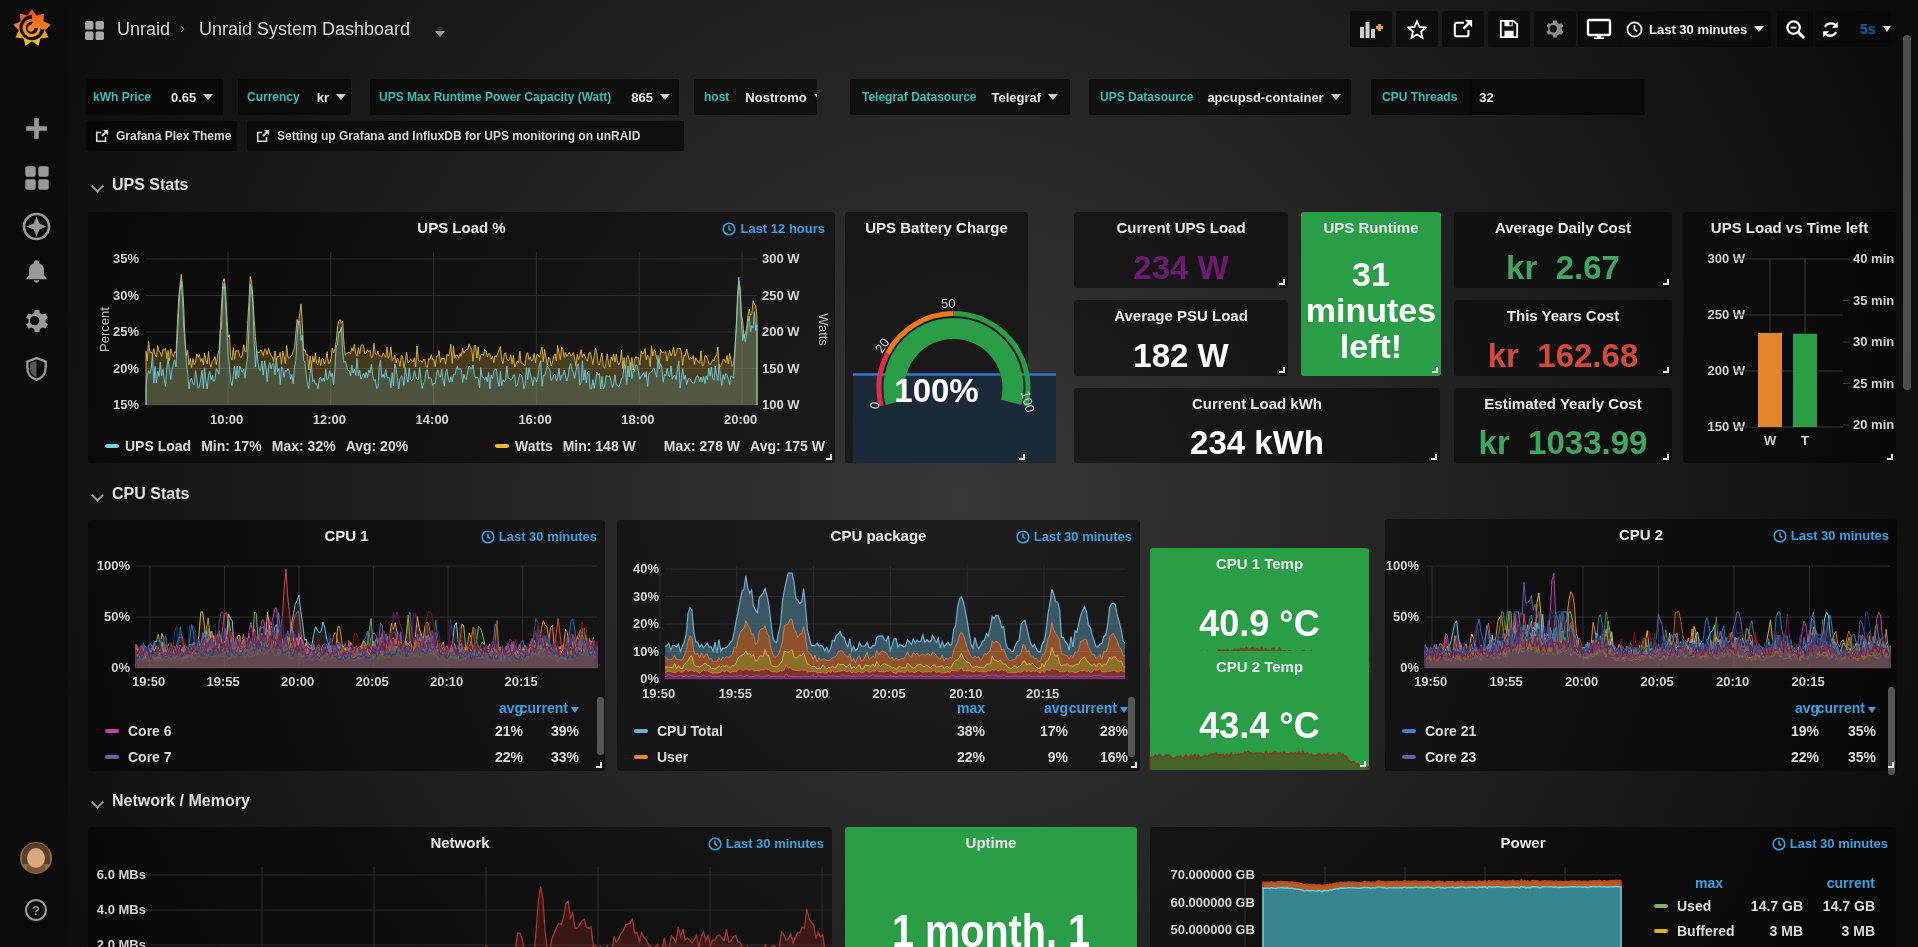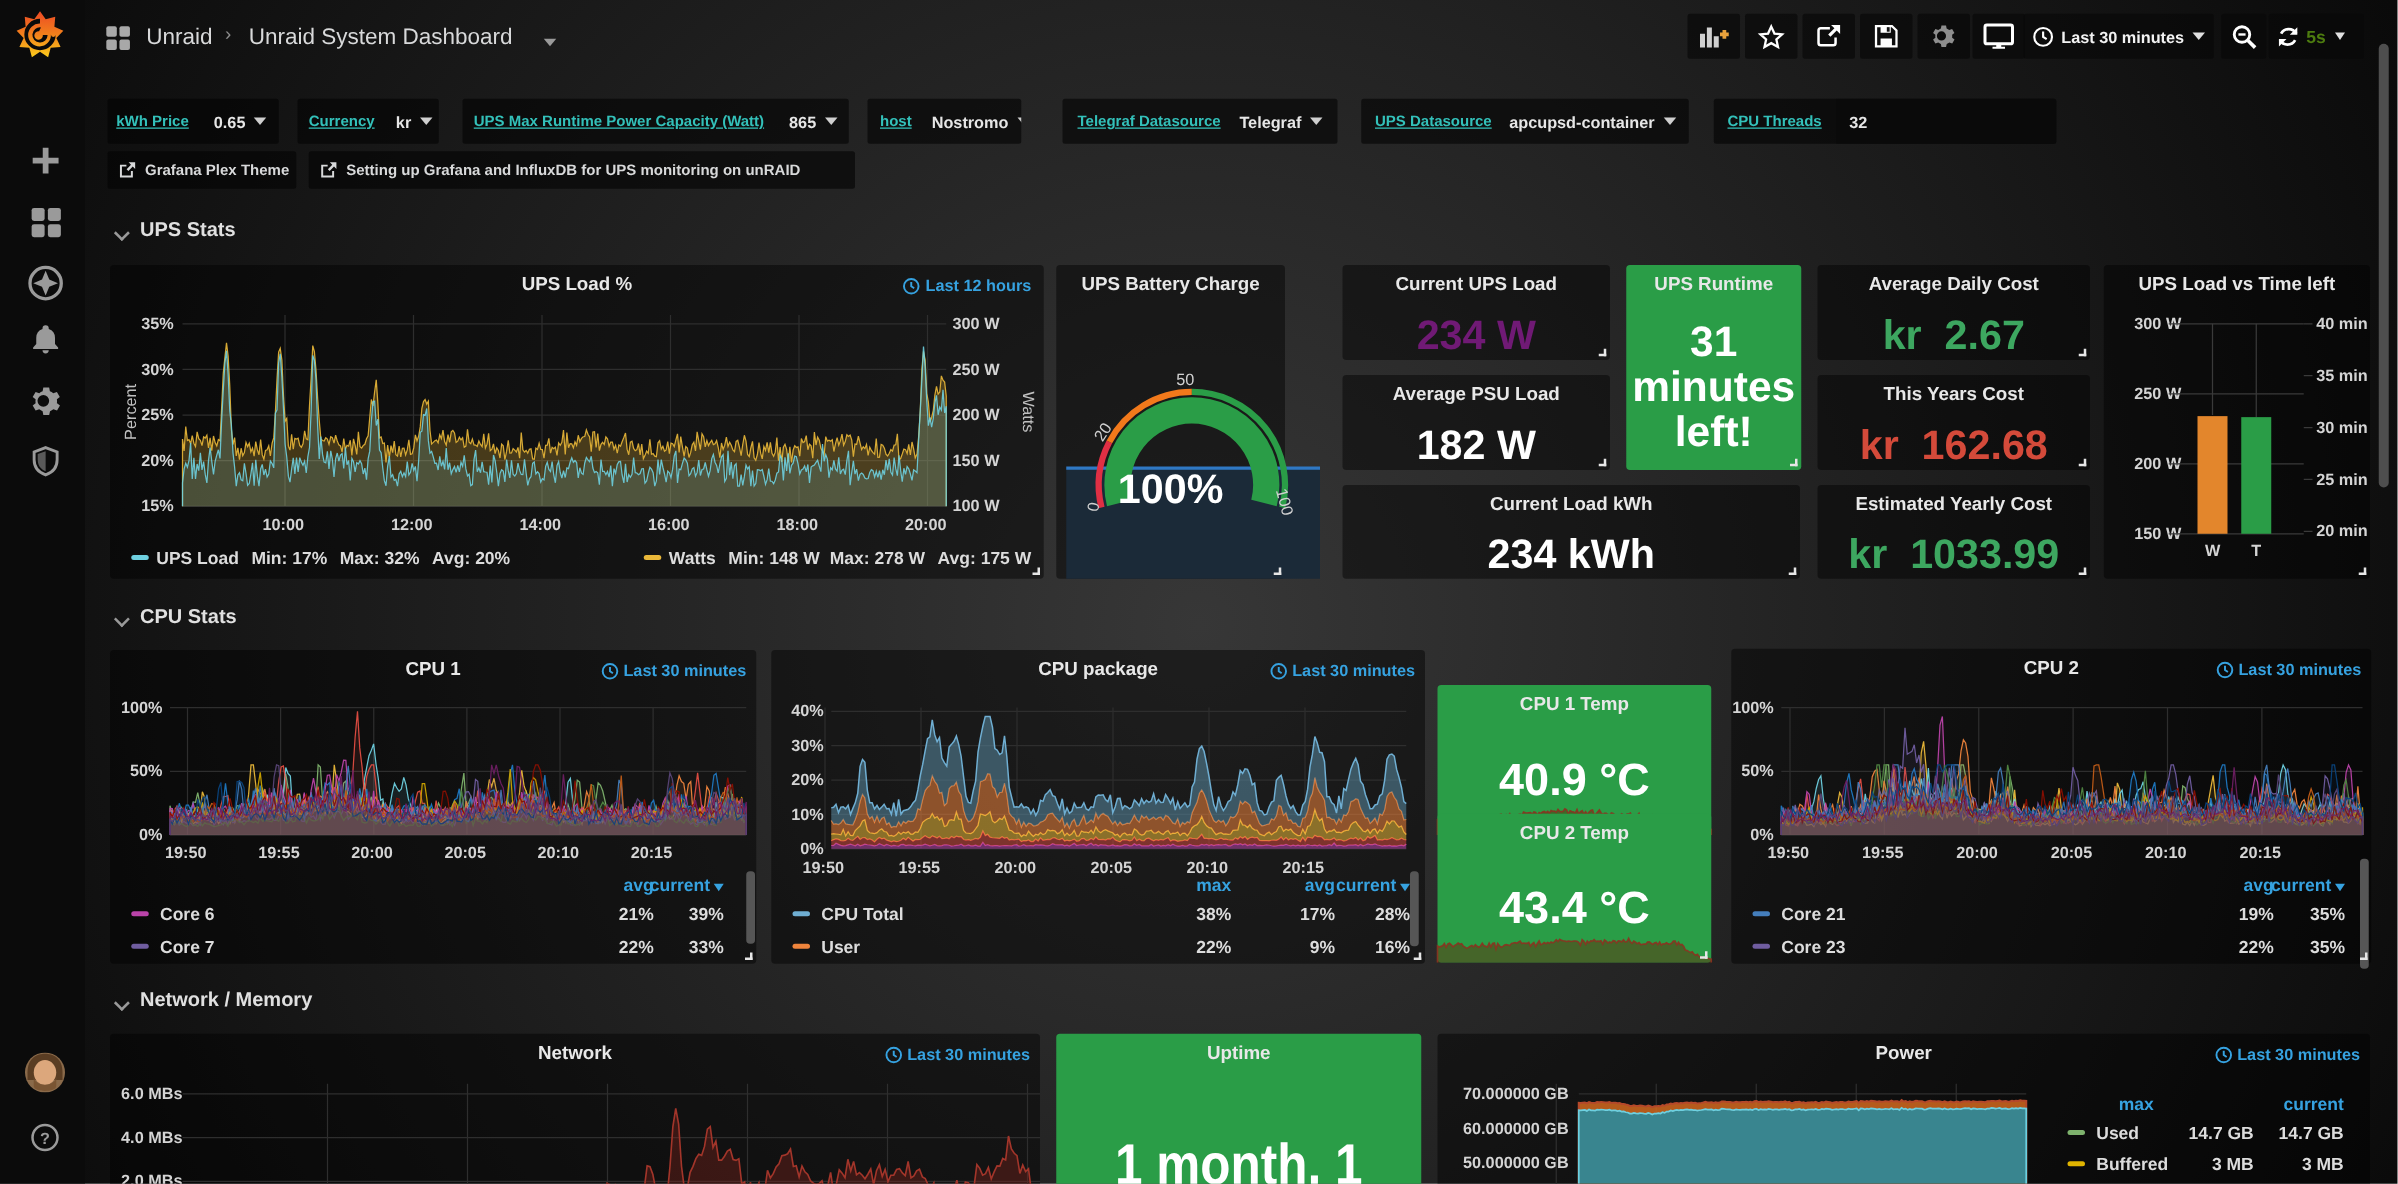--- a/index.html
+++ b/index.html
@@ -8,21 +8,21 @@
 .panel { position:absolute; background:rgba(0,0,0,0.45); border-radius:3px; }
 .ptitle { position:absolute; top:7px; left:0; right:0; text-align:center; font-size:15px; font-weight:700; color:#e8e8e8; letter-spacing:0; }
 .greenpanel { background:#2a9d47; }
 .bigval { position:absolute; left:0; right:0; text-align:center; font-weight:700; color:#fff; }
 .tlink { position:absolute; font-size:13px; font-weight:700; color:#36a2e0; white-space:nowrap; }
 .axlab { position:absolute; font-size:13px; font-weight:700; color:#d4d4d4; }
 .axlab2 { position:absolute; font-size:13px; color:#c0c0c0; }
 .leg { position:absolute; font-size:14px; font-weight:700; color:#dcdcdc; }
 .leghead { position:absolute; font-size:14px; font-weight:700; color:#36a2e0; }
 .vbox { position:absolute; height:36px; background:rgba(3,3,3,0.62); border-radius:2px; display:flex; align-items:center; overflow:hidden; white-space:nowrap; }
-.vlabel { color:#33c1ba; font-size:12px; font-weight:700; white-space:nowrap;text-decoration:underline; }
+.vlabel { color:#33c1ba; font-size:12px; font-weight:700; white-space:nowrap; }
 .vval { color:#e6e6e6; font-size:13px; font-weight:700; white-space:nowrap; }
 .caret { display:inline-block; width:0; height:0; border-left:5px solid transparent; border-right:5px solid transparent; border-top:6px solid #cfcfcf; margin-left:7px; }
 .sechdr { position:absolute; font-size:16px; font-weight:700; color:#e0e0e0; }
 .chev { position:absolute; width:9px; height:9px; border-right:2px solid #9a9a9a; border-bottom:2px solid #9a9a9a; transform:rotate(45deg); }
 .corner { position:absolute; right:3px; bottom:3px; width:6px; height:6px; border-right:2px solid #e6e6e6; border-bottom:2px solid #e6e6e6; }
 .navbtn { position:absolute; top:11px; width:46px; height:36px; background:rgba(8,8,8,0.7); border-radius:2px; display:flex; align-items:center; justify-content:center; }
 svg.chart { position:absolute; } svg { overflow:visible; }
 .abs { position:absolute; }
 </style></head>
 <body>
@@ -152,21 +152,21 @@
       <line x1="6" y1="9" x2="12" y2="9" stroke="#fff" stroke-width="2"></line>
     </svg>
   </div>
 <div class="navbtn" style="left:1815px;width:76px;justify-content:flex-start;padding-left:6px">
 <svg width="19" height="19" viewBox="0 0 22 22">
       <path fill="none" stroke="#fff" stroke-width="2.6" d="M18.5 8 A8 8 0 0 0 4.5 8"></path>
       <path fill="#fff" d="M19.5 2 v7 h-7 z"></path>
       <path fill="none" stroke="#fff" stroke-width="2.6" d="M3.5 14 A8 8 0 0 0 17.5 14"></path>
       <path fill="#fff" d="M2.5 20 v-7 h7 z"></path>
     </svg>
-<span style="color:#4d7c0f;font-size:14px;font-weight:700;margin-left:5px">5s</span>
+<span style="color:#0369a1;font-size:14px;font-weight:700;margin-left:20px">5s</span>
 <span class="caret" style="border-top-color:#e0e0e0;border-left-width:4px;border-right-width:4px"></span>
   </div>
 <div class="vbox" style="left:86px;top:79px;width:137px">
     <span class="vlabel" style="margin-left:7px">kWh Price</span>
     <span class="vval" style="margin-left:20px">0.65</span>
     <span class="caret"></span>
   </div>
 <div class="vbox" style="left:238px;top:79px;width:113px">
     <span class="vlabel" style="margin-left:9px">Currency</span>
     <span class="vval" style="margin-left:17px">kr</span>
@@ -252,21 +252,21 @@
       <line x1="551.2" y1="40" x2="551.2" y2="193" stroke="#2e2e2e" stroke-width="1"></line>
       <line x1="654.0" y1="40" x2="654.0" y2="193" stroke="#2e2e2e" stroke-width="1"></line>
       <path d="M58.0,193.0 L58.0,139.2 L59.3,148.7 L60.6,129.3 L61.9,140.5 L63.2,139.8 L64.5,142.9 L65.8,136.6 L67.1,142.6 L68.4,145.2 L69.7,133.5 L71.0,139.0 L72.3,140.2 L73.6,144.5 L74.9,137.5 L76.2,138.4 L77.5,136.1 L78.8,146.4 L80.1,138.3 L81.4,148.5 L82.8,136.8 L84.1,142.1 L85.4,144.7 L86.7,139.6 L88.0,140.6 L89.3,114.2 L90.6,86.8 L91.9,74.1 L93.2,62.3 L94.5,72.8 L95.8,96.5 L97.1,131.3 L98.4,143.6 L99.7,138.1 L101.0,152.8 L102.3,146.2 L103.6,155.7 L104.9,146.6 L106.2,152.5 L107.5,150.0 L108.8,141.9 L110.1,145.3 L111.4,142.6 L112.7,149.5 L114.0,146.4 L115.3,152.9 L116.6,141.2 L117.9,147.9 L119.2,151.8 L120.5,139.6 L121.8,151.9 L123.1,155.3 L124.4,148.4 L125.7,147.8 L127.0,144.6 L128.3,152.7 L129.7,142.6 L131.0,138.1 L132.3,117.9 L133.6,91.7 L134.9,69.7 L136.2,66.6 L137.5,76.0 L138.8,105.0 L140.1,124.9 L141.4,122.7 L142.7,144.9 L144.0,148.1 L145.3,135.5 L146.6,147.3 L147.9,138.7 L149.2,139.2 L150.5,138.6 L151.8,144.3 L153.1,145.8 L154.4,143.0 L155.7,132.7 L157.0,139.1 L158.3,139.8 L159.6,112.4 L160.9,90.6 L162.2,64.5 L163.5,69.3 L164.8,84.1 L166.1,106.4 L167.4,124.4 L168.7,139.1 L170.0,140.4 L171.3,140.8 L172.6,138.1 L173.9,139.2 L175.2,143.5 L176.6,137.3 L177.9,138.1 L179.2,142.5 L180.5,136.2 L181.8,140.7 L183.1,143.9 L184.4,144.8 L185.7,149.6 L187.0,138.9 L188.3,147.4 L189.6,144.3 L190.9,144.9 L192.2,140.2 L193.5,152.3 L194.8,139.1 L196.1,144.3 L197.4,151.6 L198.7,133.5 L200.0,145.4 L201.3,146.4 L202.6,144.3 L203.9,143.4 L205.2,139.0 L206.5,136.7 L207.8,122.0 L209.1,107.6 L210.4,112.8 L211.7,101.5 L213.0,91.9 L214.3,111.1 L215.6,138.3 L216.9,137.6 L218.2,142.8 L219.5,142.4 L220.8,158.0 L222.1,144.1 L223.5,153.7 L224.8,144.5 L226.1,150.1 L227.4,140.8 L228.7,151.8 L230.0,152.8 L231.3,144.9 L232.6,153.6 L233.9,146.6 L235.2,146.5 L236.5,151.9 L237.8,147.9 L239.1,139.8 L240.4,151.5 L241.7,151.1 L243.0,146.3 L244.3,135.9 L245.6,140.7 L246.9,137.0 L248.2,129.5 L249.5,114.7 L250.8,109.3 L252.1,107.6 L253.4,111.3 L254.7,108.9 L256.0,132.4 L257.3,143.1 L258.6,141.9 L259.9,140.6 L261.2,140.1 L262.5,142.2 L263.8,135.8 L265.1,138.9 L266.4,132.1 L267.7,141.3 L269.0,144.1 L270.4,135.7 L271.7,141.8 L273.0,133.5 L274.3,132.4 L275.6,134.3 L276.9,141.9 L278.2,140.9 L279.5,137.8 L280.8,140.0 L282.1,138.3 L283.4,145.8 L284.7,144.9 L286.0,131.4 L287.3,141.8 L288.6,143.0 L289.9,139.3 L291.2,143.9 L292.5,144.1 L293.8,145.2 L295.1,140.8 L296.4,143.6 L297.7,145.3 L299.0,135.0 L300.3,146.4 L301.6,143.3 L302.9,134.7 L304.2,148.5 L305.5,147.3 L306.8,143.1 L308.1,150.9 L309.4,146.2 L310.7,148.4 L312.0,154.4 L313.3,143.3 L314.6,144.7 L315.9,155.8 L317.3,148.9 L318.6,140.2 L319.9,150.5 L321.2,150.3 L322.5,146.9 L323.8,148.1 L325.1,149.6 L326.4,145.9 L327.7,154.6 L329.0,134.0 L330.3,147.8 L331.6,149.6 L332.9,148.4 L334.2,150.5 L335.5,147.5 L336.8,147.1 L338.1,155.1 L339.4,155.4 L340.7,146.5 L342.0,147.5 L343.3,142.6 L344.6,147.6 L345.9,147.7 L347.2,154.6 L348.5,144.3 L349.8,144.1 L351.1,138.7 L352.4,150.5 L353.7,145.9 L355.0,147.0 L356.3,145.8 L357.6,152.3 L358.9,142.3 L360.2,144.2 L361.5,141.8 L362.8,132.0 L364.2,151.6 L365.5,134.1 L366.8,146.2 L368.1,142.9 L369.4,143.1 L370.7,146.3 L372.0,141.5 L373.3,144.3 L374.6,136.2 L375.9,141.3 L377.2,138.7 L378.5,137.4 L379.8,137.2 L381.1,131.9 L382.4,135.4 L383.7,137.6 L385.0,149.4 L386.3,133.7 L387.6,133.4 L388.9,146.0 L390.2,134.9 L391.5,148.5 L392.8,143.5 L394.1,141.8 L395.4,143.6 L396.7,137.5 L398.0,139.0 L399.3,145.0 L400.6,141.7 L401.9,141.7 L403.2,147.3 L404.5,144.2 L405.8,150.6 L407.1,143.9 L408.4,144.9 L409.7,141.4 L411.1,137.9 L412.4,134.4 L413.7,147.5 L415.0,151.8 L416.3,141.7 L417.6,140.9 L418.9,146.7 L420.2,148.6 L421.5,147.7 L422.8,142.8 L424.1,151.9 L425.4,143.3 L426.7,155.0 L428.0,152.3 L429.3,148.8 L430.6,150.7 L431.9,139.4 L433.2,151.4 L434.5,150.9 L435.8,152.9 L437.1,153.3 L438.4,142.2 L439.7,140.6 L441.0,147.4 L442.3,145.0 L443.6,149.0 L444.9,148.0 L446.2,141.2 L447.5,150.9 L448.8,142.5 L450.1,143.0 L451.4,145.3 L452.7,139.9 L454.0,135.1 L455.3,149.9 L456.6,137.3 L458.0,145.9 L459.3,153.1 L460.6,145.2 L461.9,146.5 L463.2,154.0 L464.5,150.1 L465.8,143.8 L467.1,141.8 L468.4,148.8 L469.7,133.5 L471.0,140.7 L472.3,147.8 L473.6,135.0 L474.9,137.4 L476.2,145.5 L477.5,140.4 L478.8,144.5 L480.1,142.0 L481.4,140.3 L482.7,143.7 L484.0,143.1 L485.3,140.5 L486.6,146.0 L487.9,154.2 L489.2,142.4 L490.5,147.6 L491.8,144.1 L493.1,137.7 L494.4,145.2 L495.7,141.8 L497.0,144.2 L498.3,148.0 L499.6,149.3 L500.9,141.1 L502.2,140.2 L503.5,145.6 L504.9,152.5 L506.2,143.6 L507.5,136.2 L508.8,140.9 L510.1,151.6 L511.4,153.2 L512.7,146.2 L514.0,141.1 L515.3,154.3 L516.6,156.2 L517.9,151.6 L519.2,142.1 L520.5,150.5 L521.8,155.1 L523.1,145.1 L524.4,148.3 L525.7,141.8 L527.0,150.1 L528.3,141.9 L529.6,150.7 L530.9,153.1 L532.2,149.7 L533.5,138.1 L534.8,156.5 L536.1,145.6 L537.4,157.5 L538.7,145.8 L540.0,143.4 L541.3,147.5 L542.6,158.0 L543.9,145.4 L545.2,158.0 L546.5,148.1 L547.8,144.6 L549.1,146.0 L550.4,145.5 L551.8,153.0 L553.1,138.8 L554.4,142.0 L555.7,141.2 L557.0,136.5 L558.3,147.8 L559.6,143.3 L560.9,144.6 L562.2,154.5 L563.5,133.7 L564.8,144.0 L566.1,137.7 L567.4,140.2 L568.7,146.6 L570.0,149.0 L571.3,151.8 L572.6,137.3 L573.9,140.9 L575.2,140.1 L576.5,140.9 L577.8,139.8 L579.1,149.2 L580.4,142.9 L581.7,138.1 L583.0,144.1 L584.3,140.7 L585.6,135.3 L586.9,144.2 L588.2,141.3 L589.5,135.8 L590.8,137.1 L592.1,136.0 L593.4,140.1 L594.7,153.3 L596.0,143.2 L597.3,143.5 L598.7,137.0 L600.0,142.3 L601.3,147.7 L602.6,145.4 L603.9,146.9 L605.2,143.6 L606.5,152.4 L607.8,145.7 L609.1,148.4 L610.4,150.1 L611.7,151.4 L613.0,138.8 L614.3,153.9 L615.6,153.7 L616.9,143.6 L618.2,144.2 L619.5,146.5 L620.8,151.3 L622.1,152.8 L623.4,150.6 L624.7,147.6 L626.0,148.9 L627.3,144.1 L628.6,143.8 L629.9,135.1 L631.2,155.8 L632.5,154.8 L633.8,151.2 L635.1,147.2 L636.4,147.7 L637.7,150.9 L639.0,143.5 L640.3,152.0 L641.6,141.6 L642.9,147.2 L644.2,154.3 L645.6,151.3 L646.9,137.5 L648.2,116.8 L649.5,83.3 L650.8,69.0 L652.1,75.9 L653.4,102.6 L654.7,109.7 L656.0,125.7 L657.3,122.0 L658.6,116.6 L659.9,104.0 L661.2,97.1 L662.5,103.3 L663.8,101.7 L665.1,88.7 L666.4,92.1 L667.7,93.7 L669.0,104.9 L669.0,193.0" fill="#EAB839" fill-opacity="0.25" stroke="#EAB839" stroke-opacity="0.9" stroke-width="1"></path>
       <path d="M58.0,193.0 L58.0,174.3 L59.3,163.1 L60.6,158.5 L61.9,161.7 L63.2,156.3 L64.5,142.3 L65.8,171.1 L67.1,154.3 L68.4,171.1 L69.7,159.2 L71.0,164.5 L72.3,150.2 L73.6,163.9 L74.9,157.3 L76.2,167.5 L77.5,174.4 L78.8,156.3 L80.1,146.1 L81.4,156.9 L82.8,167.5 L84.1,157.0 L85.4,152.1 L86.7,147.8 L88.0,154.8 L89.3,124.6 L90.6,100.3 L91.9,78.6 L93.2,68.6 L94.5,87.6 L95.8,116.6 L97.1,127.9 L98.4,150.3 L99.7,161.9 L101.0,176.9 L102.3,168.0 L103.6,166.2 L104.9,171.8 L106.2,172.6 L107.5,158.7 L108.8,166.6 L110.1,176.3 L111.4,174.8 L112.7,167.2 L114.0,158.2 L115.3,176.5 L116.6,155.8 L117.9,168.9 L119.2,176.9 L120.5,163.2 L121.8,159.5 L123.1,168.0 L124.4,163.3 L125.7,169.6 L127.0,167.3 L128.3,156.8 L129.7,158.9 L131.0,162.3 L132.3,118.6 L133.6,115.9 L134.9,78.4 L136.2,71.1 L137.5,89.7 L138.8,115.4 L140.1,143.4 L141.4,153.6 L142.7,168.9 L144.0,173.7 L145.3,163.2 L146.6,154.2 L147.9,167.1 L149.2,154.1 L150.5,165.5 L151.8,154.1 L153.1,157.7 L154.4,160.2 L155.7,156.9 L157.0,166.3 L158.3,153.3 L159.6,146.0 L160.9,116.8 L162.2,72.3 L163.5,76.2 L164.8,91.6 L166.1,128.3 L167.4,155.1 L168.7,137.3 L170.0,151.3 L171.3,157.7 L172.6,158.3 L173.9,149.0 L175.2,163.1 L176.6,148.7 L177.9,155.2 L179.2,169.6 L180.5,154.8 L181.8,150.4 L183.1,156.9 L184.4,152.0 L185.7,150.8 L187.0,162.8 L188.3,146.1 L189.6,159.8 L190.9,156.4 L192.2,172.4 L193.5,154.7 L194.8,157.4 L196.1,165.5 L197.4,158.1 L198.7,159.2 L200.0,156.5 L201.3,158.9 L202.6,167.2 L203.9,162.5 L205.2,171.7 L206.5,155.1 L207.8,148.9 L209.1,124.8 L210.4,109.3 L211.7,108.9 L213.0,128.4 L214.3,123.3 L215.6,148.0 L216.9,150.2 L218.2,162.2 L219.5,172.5 L220.8,176.6 L222.1,161.1 L223.5,152.9 L224.8,169.6 L226.1,167.7 L227.4,172.2 L228.7,171.5 L230.0,176.9 L231.3,167.1 L232.6,165.0 L233.9,169.4 L235.2,166.3 L236.5,169.3 L237.8,157.3 L239.1,167.9 L240.4,165.9 L241.7,158.7 L243.0,164.4 L244.3,161.1 L245.6,173.0 L246.9,156.8 L248.2,133.9 L249.5,132.9 L250.8,119.7 L252.1,120.3 L253.4,114.8 L254.7,140.5 L256.0,150.5 L257.3,149.1 L258.6,153.5 L259.9,158.6 L261.2,158.5 L262.5,164.0 L263.8,153.0 L265.1,161.0 L266.4,157.0 L267.7,163.5 L269.0,146.5 L270.4,163.8 L271.7,158.2 L273.0,167.1 L274.3,163.7 L275.6,161.2 L276.9,165.9 L278.2,160.3 L279.5,165.5 L280.8,157.8 L282.1,160.9 L283.4,152.2 L284.7,163.1 L286.0,168.8 L287.3,167.3 L288.6,176.5 L289.9,175.7 L291.2,155.6 L292.5,148.0 L293.8,165.4 L295.1,162.3 L296.4,166.2 L297.7,157.5 L299.0,165.3 L300.3,165.6 L301.6,165.8 L302.9,175.8 L304.2,160.4 L305.5,174.0 L306.8,152.0 L308.1,156.6 L309.4,165.8 L310.7,176.9 L312.0,166.8 L313.3,163.8 L314.6,164.8 L315.9,173.6 L317.3,155.6 L318.6,164.5 L319.9,170.3 L321.2,156.2 L322.5,167.4 L323.8,168.8 L325.1,166.8 L326.4,158.5 L327.7,164.3 L329.0,167.6 L330.3,167.7 L331.6,155.5 L332.9,166.4 L334.2,176.3 L335.5,171.0 L336.8,169.4 L338.1,158.7 L339.4,157.6 L340.7,167.1 L342.0,165.4 L343.3,166.9 L344.6,173.6 L345.9,171.0 L347.2,171.9 L348.5,161.1 L349.8,157.8 L351.1,163.5 L352.4,165.2 L353.7,157.2 L355.0,168.0 L356.3,174.2 L357.6,160.5 L358.9,157.3 L360.2,166.0 L361.5,170.4 L362.8,164.5 L364.2,170.0 L365.5,162.3 L366.8,162.9 L368.1,157.8 L369.4,154.2 L370.7,157.8 L372.0,156.4 L373.3,158.0 L374.6,170.3 L375.9,162.2 L377.2,166.5 L378.5,167.5 L379.8,158.4 L381.1,154.0 L382.4,155.9 L383.7,157.4 L385.0,153.0 L386.3,162.4 L387.6,166.1 L388.9,165.2 L390.2,166.2 L391.5,175.8 L392.8,155.7 L394.1,165.0 L395.4,165.0 L396.7,167.7 L398.0,165.2 L399.3,169.7 L400.6,160.5 L401.9,176.9 L403.2,162.9 L404.5,166.6 L405.8,159.5 L407.1,157.3 L408.4,157.2 L409.7,168.0 L411.1,174.3 L412.4,159.0 L413.7,173.6 L415.0,167.7 L416.3,169.8 L417.6,167.5 L418.9,154.1 L420.2,166.1 L421.5,166.4 L422.8,167.8 L424.1,166.8 L425.4,163.0 L426.7,162.9 L428.0,174.5 L429.3,172.7 L430.6,166.7 L431.9,161.8 L433.2,163.3 L434.5,166.2 L435.8,176.9 L437.1,172.8 L438.4,155.6 L439.7,167.6 L441.0,155.7 L442.3,161.8 L443.6,167.0 L444.9,173.8 L446.2,164.9 L447.5,166.3 L448.8,170.1 L450.1,163.3 L451.4,152.7 L452.7,148.7 L454.0,174.3 L455.3,163.3 L456.6,163.7 L458.0,158.5 L459.3,154.4 L460.6,155.9 L461.9,158.5 L463.2,168.6 L464.5,166.9 L465.8,163.1 L467.1,162.1 L468.4,168.9 L469.7,165.9 L471.0,156.0 L472.3,168.4 L473.6,163.6 L474.9,163.2 L476.2,158.0 L477.5,163.8 L478.8,169.0 L480.1,164.5 L481.4,154.9 L482.7,151.5 L484.0,157.8 L485.3,160.3 L486.6,166.3 L487.9,159.3 L489.2,153.5 L490.5,151.8 L491.8,173.2 L493.1,170.7 L494.4,148.7 L495.7,168.1 L497.0,157.7 L498.3,170.9 L499.6,160.5 L500.9,159.0 L502.2,176.9 L503.5,176.9 L504.9,167.7 L506.2,176.3 L507.5,169.1 L508.8,160.1 L510.1,163.1 L511.4,161.3 L512.7,176.9 L514.0,164.4 L515.3,176.7 L516.6,174.8 L517.9,163.8 L519.2,163.9 L520.5,164.6 L521.8,163.7 L523.1,169.0 L524.4,175.5 L525.7,171.7 L527.0,162.8 L528.3,172.9 L529.6,173.0 L530.9,175.0 L532.2,172.0 L533.5,166.5 L534.8,165.6 L536.1,152.3 L537.4,154.9 L538.7,172.3 L540.0,153.9 L541.3,164.8 L542.6,150.6 L543.9,166.7 L545.2,160.3 L546.5,158.5 L547.8,152.9 L549.1,153.4 L550.4,158.8 L551.8,167.2 L553.1,164.0 L554.4,163.3 L555.7,160.7 L557.0,165.5 L558.3,159.6 L559.6,174.4 L560.9,161.7 L562.2,160.7 L563.5,160.0 L564.8,157.9 L566.1,156.2 L567.4,160.9 L568.7,165.3 L570.0,143.3 L571.3,157.0 L572.6,151.7 L573.9,155.3 L575.2,170.2 L576.5,162.2 L577.8,163.8 L579.1,156.3 L580.4,163.1 L581.7,164.9 L583.0,153.8 L584.3,167.2 L585.6,164.1 L586.9,163.4 L588.2,167.7 L589.5,156.4 L590.8,148.7 L592.1,176.1 L593.4,165.8 L594.7,156.6 L596.0,167.3 L597.3,163.3 L598.7,172.5 L600.0,167.4 L601.3,166.4 L602.6,167.6 L603.9,170.4 L605.2,171.1 L606.5,170.8 L607.8,166.0 L609.1,163.7 L610.4,164.5 L611.7,169.7 L613.0,165.0 L614.3,169.9 L615.6,164.5 L616.9,171.7 L618.2,163.8 L619.5,167.8 L620.8,156.0 L622.1,164.1 L623.4,155.0 L624.7,165.9 L626.0,168.1 L627.3,154.0 L628.6,162.9 L629.9,168.5 L631.2,152.2 L632.5,164.3 L633.8,173.4 L635.1,162.6 L636.4,167.5 L637.7,161.3 L639.0,163.1 L640.3,167.2 L641.6,172.3 L642.9,163.9 L644.2,164.8 L645.6,166.1 L646.9,140.0 L648.2,116.6 L649.5,91.7 L650.8,65.2 L652.1,81.4 L653.4,108.6 L654.7,128.5 L656.0,121.9 L657.3,129.8 L658.6,122.8 L659.9,110.3 L661.2,104.3 L662.5,119.8 L663.8,113.6 L665.1,116.1 L666.4,99.8 L667.7,118.4 L669.0,112.9 L669.0,193.0" fill="#6ED0E0" fill-opacity="0.17" stroke="#6ED0E0" stroke-opacity="0.9" stroke-width="1"></path>
     </svg>
     <div class="leg" style="left:17px;top:226px;display:flex;align-items:center">
 <span style="width:14px;height:4px;background:#6ED0E0;border-radius:2px;margin-right:6px"></span>UPS Load
 <span style="margin-left:10px">Min: 17%</span><span style="margin-left:10px">Max: 32%</span><span style="margin-left:10px">Avg: 20%</span></div>
     <div class="leg" style="right:10px;top:226px;display:flex;align-items:center">
 <span style="width:14px;height:4px;background:#EAB839;border-radius:2px;margin-right:6px"></span>Watts
-<span style="margin-left:10px">Min: 148 W</span><span style="margin-left:8px">Max: 278 W</span><span style="margin-left:10px">Avg: 175 W</span></div>
+<span style="margin-left:10px">Min: 148 W</span><span style="margin-left:28px">Max: 278 W</span><span style="margin-left:10px">Avg: 175 W</span></div>
     <div class="corner"></div>
   </div>
 <div class="panel" style="left:845px;top:212px;width:183px;height:251px">
     <div class="ptitle">UPS Battery Charge</div>
     <svg class="chart" style="left:0;top:0" width="217" height="251">
       <rect x="8" y="163" width="203" height="88" fill="#1b2a38"></rect>
       <line x1="8" y1="162.5" x2="211" y2="162.5" stroke="#2f78c4" stroke-width="2.5"></line>
       <path d="M36.2,194.0 A74.5,74.5 0 0 1 42.5,141.5" fill="none" stroke="#e02f44" stroke-width="5" stroke-opacity="1.0"></path>
       <path d="M42.5,141.5 A74.5,74.5 0 0 1 108.5,101.5" fill="none" stroke="#f2791b" stroke-width="5" stroke-opacity="1.0"></path>
       <path d="M108.5,101.5 A74.5,74.5 0 0 1 180.8,194.0" fill="none" stroke="#2a9d47" stroke-width="5" stroke-opacity="1.0"></path>

